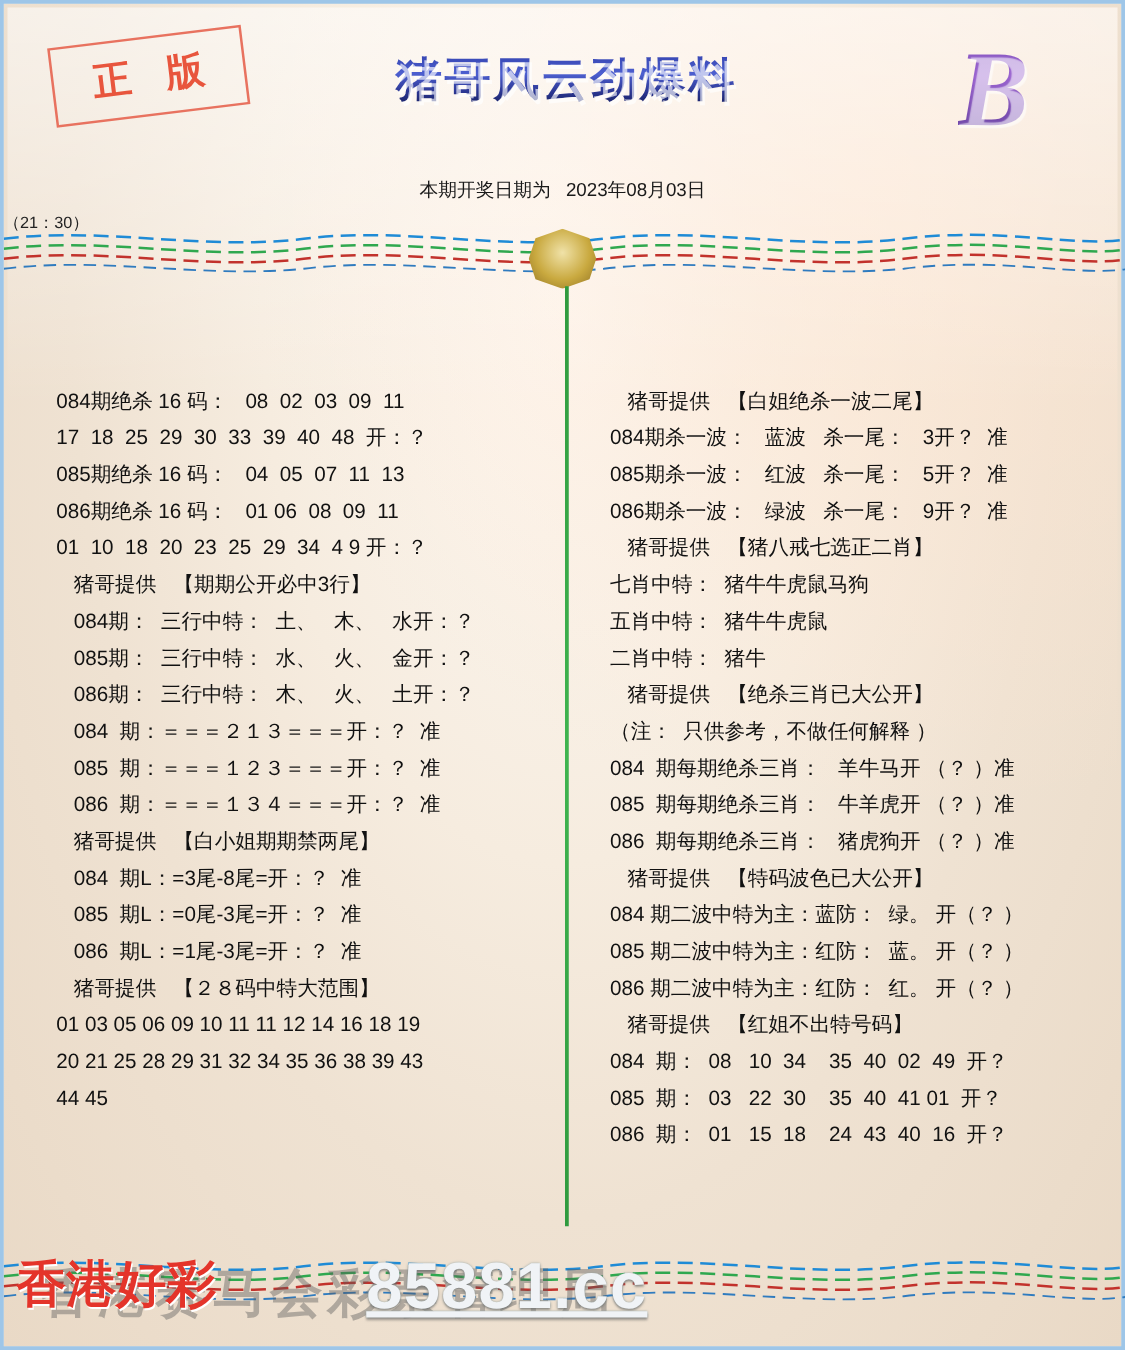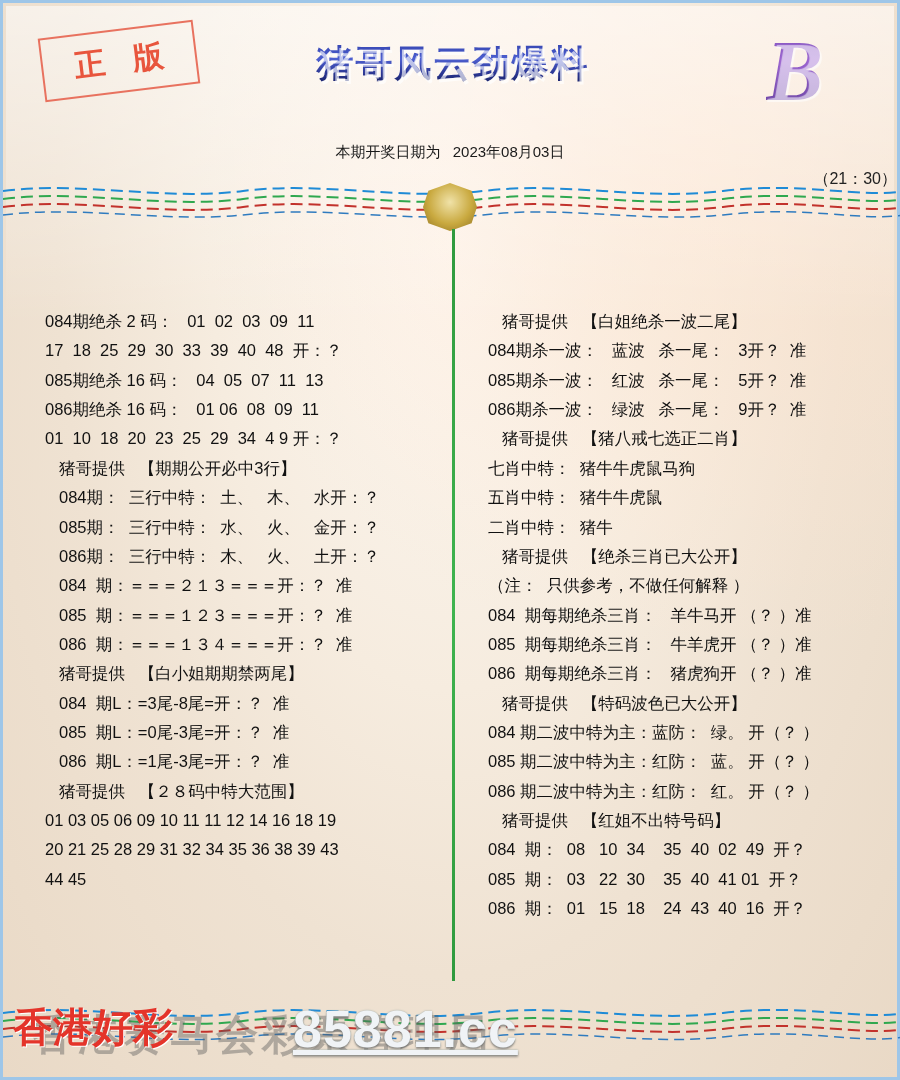--- a/index.html
+++ b/index.html
@@ -51,22 +51,22 @@
     -webkit-background-clip:text;background-clip:text;color:transparent;
     text-shadow:2px 2px 1px rgba(255,255,255,.6);
     font-style:italic;
   }
   .drawline{
     position:absolute;left:0;right:0;top:140px;text-align:center;
     font-size:15px;color:#1a1a1a;
   }
   .drawline .lbl{margin-right:8px;}
   .drawtime{
-    position:absolute;left:0;right:0;top:166px;text-align:right;
-    font-size:16px;color:#222;
+    position:absolute;left:0;right:0;top:166px;text-align:left;
+    font-size:13px;color:#222;
   }
   
   .wave{position:absolute;left:0;right:0;height:44px;}
   .wave.top{top:176px;}
   .wave.bottom{top:1000px;}
   .wave svg{display:block;width:900px;height:44px;}
   .medal{
     position:absolute;left:50%;transform:translateX(-50%);
     width:54px;height:48px;top:180px;
     background:radial-gradient(circle at 50% 40%,#f0e2a8 0%,#c9a93f 55%,#8d6f22 100%);
@@ -145,21 +145,21 @@
     </svg>
   </div>
   <div class="medal">
       <span></span>
     </div>
 
   <div class="body">
     <div class="divider"></div>
 
     <div class="col left">
-      <div class="line">084期绝杀 2 码：   01  02  03  09  11</div>
+      <div class="line">084期绝杀 16 码：   08  02  03  09  11</div>
       <div class="line">17  18  25  29  30  33  39  40  48  开：？</div>
       <div class="line">085期绝杀 16 码：   04  05  07  11  13</div>
       <div class="line">086期绝杀 16 码：   01 06  08  09  11</div>
       <div class="line">01  10  18  20  23  25  29  34  4 9 开：？</div>
       <div class="line hdr">猪哥提供   【期期公开必中3行】</div>
       <div class="line ind">084期：  三行中特：  土、   木、   水开：？</div>
       <div class="line ind">085期：  三行中特：  水、   火、   金开：？</div>
       <div class="line ind">086期：  三行中特：  木、   火、   土开：？</div>
       <div class="line ind">084  期：＝＝＝２１３＝＝＝开：？  准</div>
       <div class="line ind">085  期：＝＝＝１２３＝＝＝开：？  准</div>

